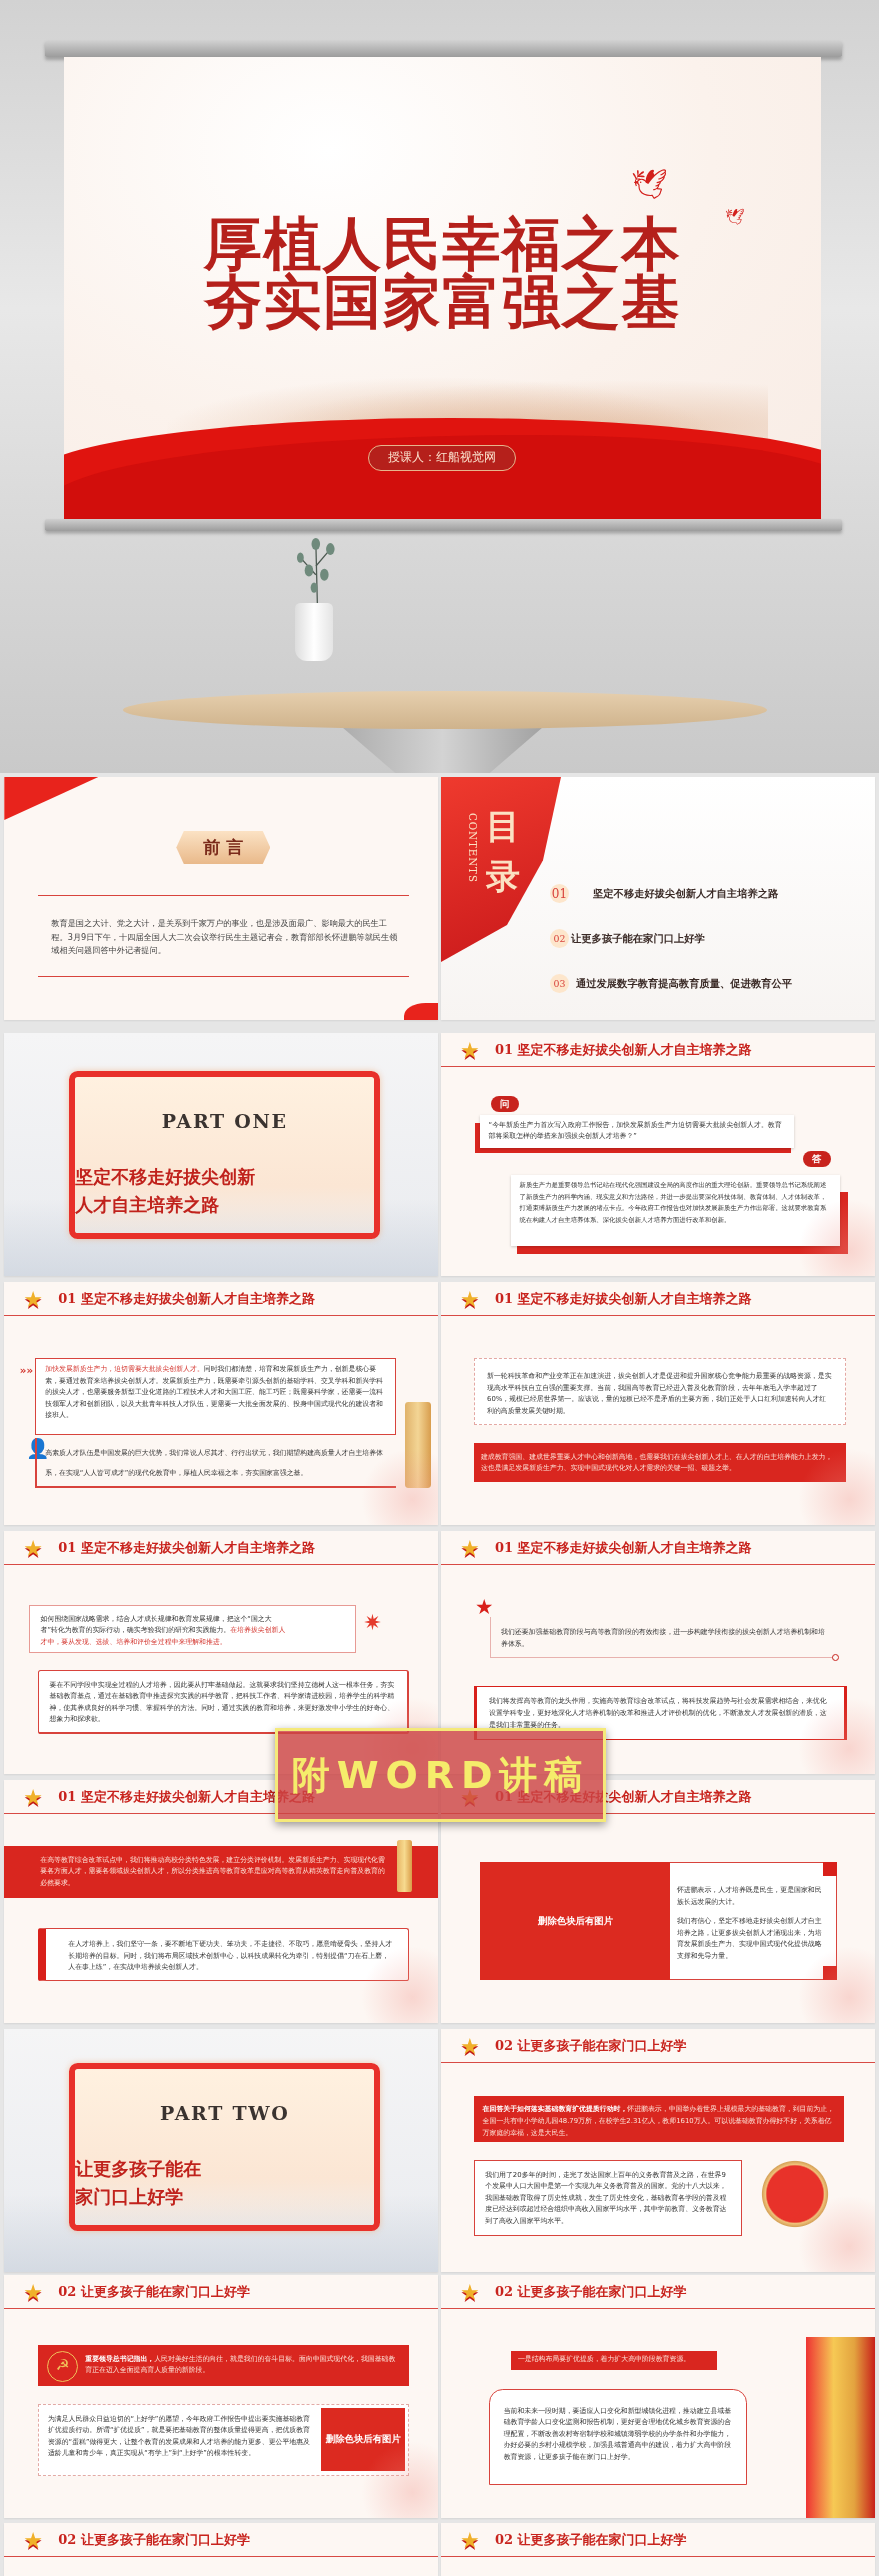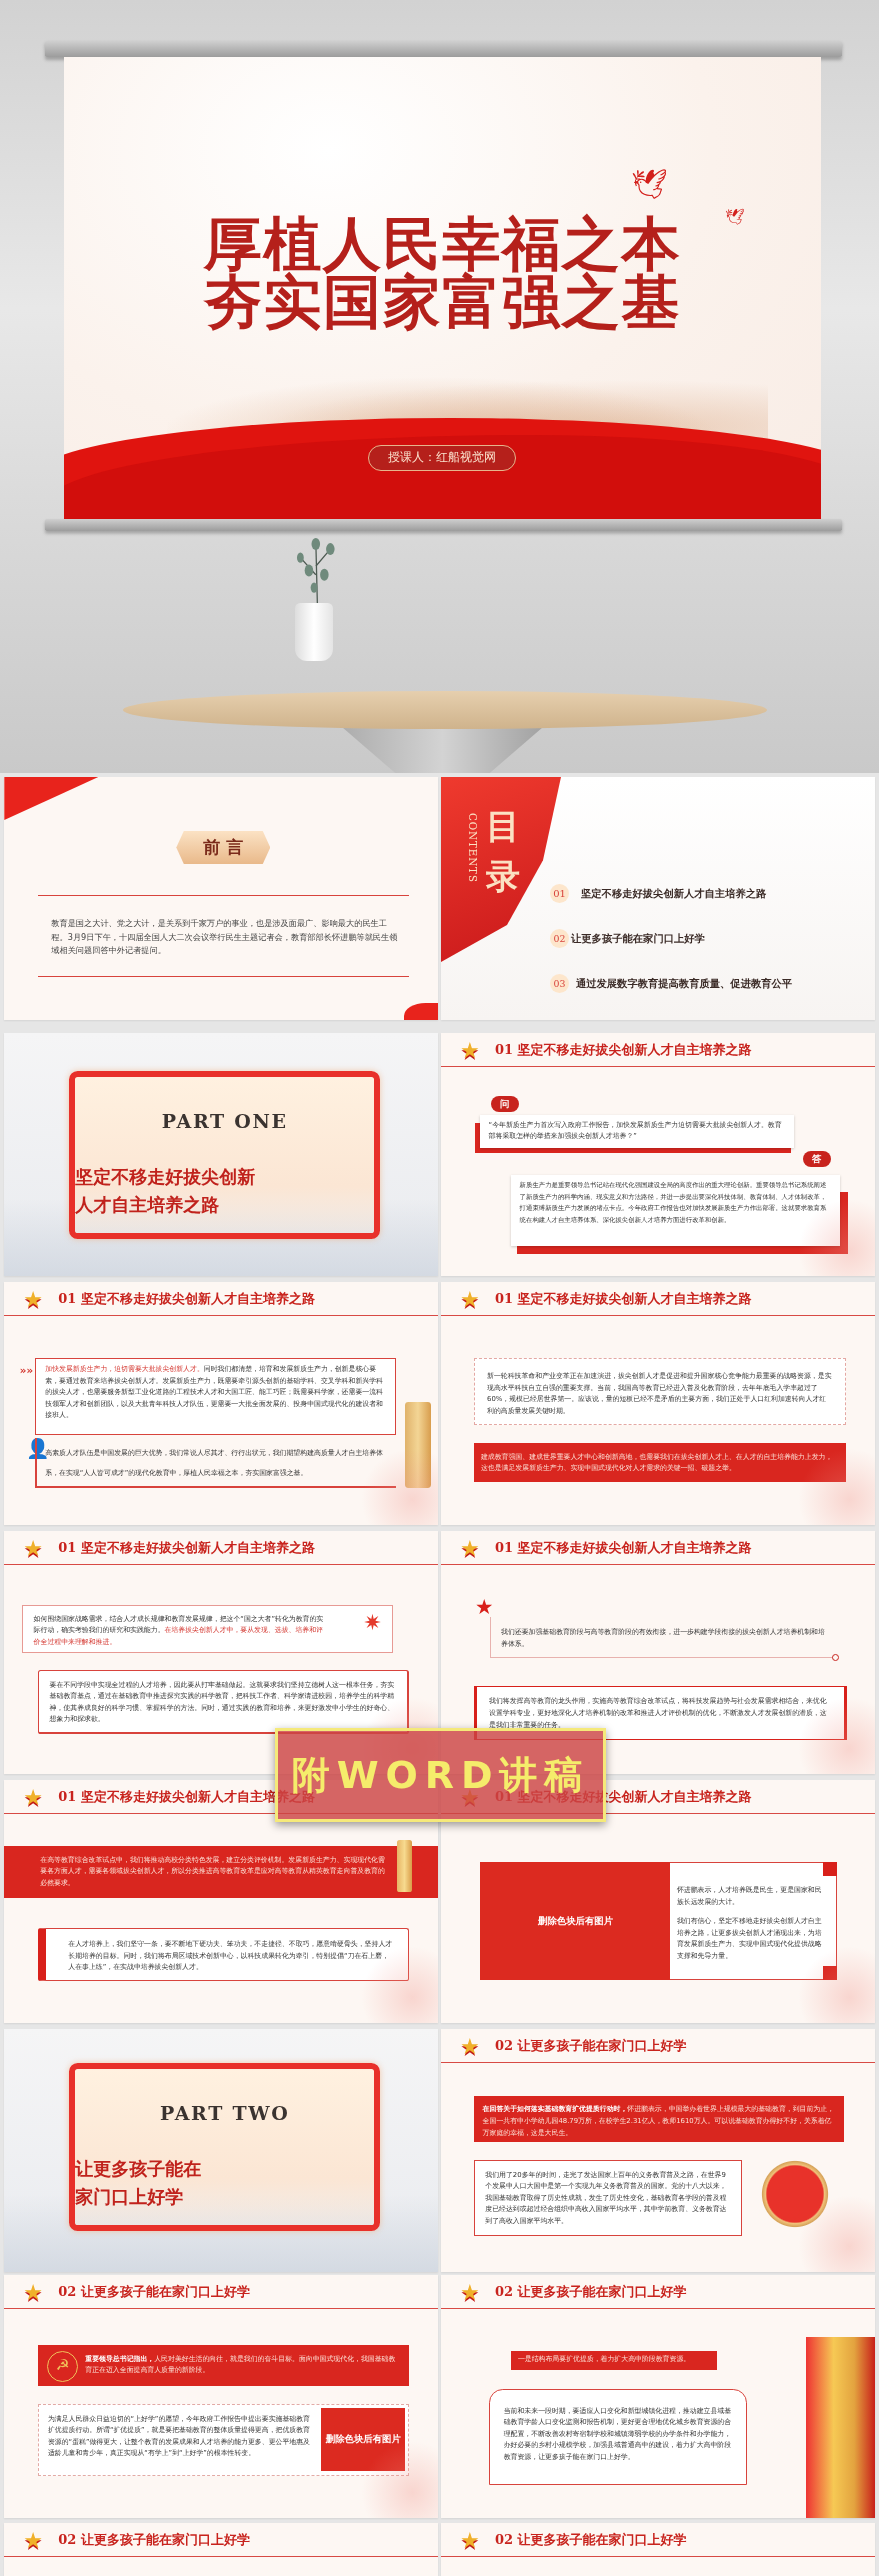--- a/index.html
+++ b/index.html
@@ -83,21 +83,21 @@
 
 <div class="slide col1" style="top:777px;background:linear-gradient(180deg,#fff 0%,#f7f4f2 100%)">
   <div style="position:absolute;left:0;top:0;width:120px;height:185px;background:linear-gradient(160deg,#ef3a2e,#c8181a);clip-path:polygon(0 0,100% 0,85% 45%,55% 80%,0 100%)"></div>
   <div style="position:absolute;left:45px;top:24px;font-family:'DejaVu Serif',serif;font-weight:bold;font-size:34px;line-height:50px;color:#fbe1c3">
     <div>目</div>
     <div>录</div>
   </div>
   <div style="position:absolute;left:26px;top:36px;writing-mode:vertical-rl;font-family:'DejaVu Serif',serif;font-size:10.3px;color:#fbe1c3;letter-spacing:0.9px">CONTENTS</div>
   <div style="position:absolute;left:109px;top:94px">
     <div style="display:flex;align-items:center;height:45px">
-      <span style="width:19px;height:19px;border-radius:50%;background:#fde6cc;color:#d8433c;font-family:'DejaVu Serif',serif;font-size:10px;display:flex;align-items:center;justify-content:center;margin-right:12px">01</span>
+      <span style="width:19px;height:19px;border-radius:50%;background:#fde6cc;color:#d8433c;font-family:'DejaVu Serif',serif;font-size:12px;display:flex;align-items:center;justify-content:center;margin-right:24px">01</span>
       <span style="font-family:'DejaVu Serif',serif;font-weight:bold;font-size:10.3px;color:#3a2a26">坚定不移走好拔尖创新人才自主培养之路</span>
     </div>
     <div style="display:flex;align-items:center;height:45px">
       <span style="width:19px;height:19px;border-radius:50%;background:#fde6cc;color:#d8433c;font-family:'DejaVu Serif',serif;font-size:9.4px;display:flex;align-items:center;justify-content:center;margin-right:2px">02</span>
       <span style="font-family:'DejaVu Serif',serif;font-weight:bold;font-size:10.3px;color:#3a2a26">让更多孩子能在家门口上好学</span>
     </div>
     <div style="display:flex;align-items:center;height:45px">
       <span style="width:19px;height:19px;border-radius:50%;background:#fde6cc;color:#d8433c;font-family:'DejaVu Serif',serif;font-size:9.4px;display:flex;align-items:center;justify-content:center;margin-right:6.9px">03</span>
       <span style="font-family:'DejaVu Serif',serif;font-weight:bold;font-size:10.3px;color:#3a2a26">通过发展数字教育提高教育质量、促进教育公平</span>
     </div>
@@ -153,21 +153,21 @@
   <div class="box txt" style="left:33px;top:76px;width:372px;height:67px;padding:12px 12px;border:0.9px dashed #e4a8a3;font-size:6.9px;line-height:11.6px">新一轮科技革命和产业变革正在加速演进，拔尖创新人才是促进和提升国家核心竞争能力最重要的战略资源，是实现高水平科技自立自强的重要支撑。当前，我国高等教育已经进入普及化教育阶段，去年年底毛入学率超过了60%，规模已经居世界第一。应该说，量的短板已经不是矛盾的主要方面，我们正处于人口红利加速转向人才红利的高质量发展关键时期。</div>
   <div class="box txt redfill" style="left:33px;top:161px;width:372px;height:39px;padding:8.6px 6.9px;font-size:6.9px;line-height:11.6px">建成教育强国、建成世界重要人才中心和创新高地，也需要我们在拔尖创新人才上、在人才的自主培养能力上发力，这也是满足发展新质生产力、实现中国式现代化对人才需求的关键一招、破题之举。</div>
   <div class="corner-glow"></div>
 </div>
 
 <div class="slide col0" style="top:1531px">
   <div class="hdr">
     <span class="star">★</span>
     <span class="htitle">01  坚定不移走好拔尖创新人才自主培养之路</span>
   </div>
-  <div class="box txt" style="left:18px;top:74px;width:371px;height:48px;padding:7.7px 10.3px;border:0.9px solid #e79a94;font-size:6.9px;line-height:11.6px;padding-right:69px"><span>如何围绕国家战略需求，结合人才成长规律和教育发展规律，把这个“国之大者”转化为教育的实际行动，确实考验我们的研究和实践能力。</span><span class="red-t">在培养拔尖创新人才中，要从发现、选拔、培养和评价全过程中来理解和推进。</span></div>
+  <div class="box txt" style="left:25px;top:74px;width:327px;height:48px;padding:7.7px 10.3px;border:0.9px solid #e79a94;font-size:6.9px;line-height:11.6px;padding-right:69px"><span>如何围绕国家战略需求，结合人才成长规律和教育发展规律，把这个“国之大者”转化为教育的实际行动，确实考验我们的研究和实践能力。</span><span class="red-t">在培养拔尖创新人才中，要从发现、选拔、培养和评价全过程中来理解和推进。</span></div>
   <span style="position:absolute;left:359px;top:79px;color:#e43a2c;font-size:22px">✷</span>
   <div class="box txt" style="left:34px;top:139px;width:371px;height:64px;padding:8.6px 10.3px;border:0.9px solid #d8433c;border-bottom:2.6px solid #d8433c;border-right:2.6px solid #d8433c;border-radius:2.6px;font-size:6.9px;line-height:11.6px">要在不同学段中实现全过程的人才培养，因此要从打牢基础做起。这就要求我们坚持立德树人这一根本任务，夯实基础教育基点，通过在基础教育中推进探究实践的科学教育，把科技工作者、科学家请进校园，培养学生的科学精神，使其养成良好的科学习惯、掌握科学的方法。同时，通过实践的教育和培养，来更好激发中小学生的好奇心、想象力和探求欲。</div>
   <div class="corner-glow"></div>
 </div>
 
 <div class="slide col1" style="top:1531px">
   <div class="hdr">
     <span class="star">★</span>
     <span class="htitle">01  坚定不移走好拔尖创新人才自主培养之路</span>
   </div>

